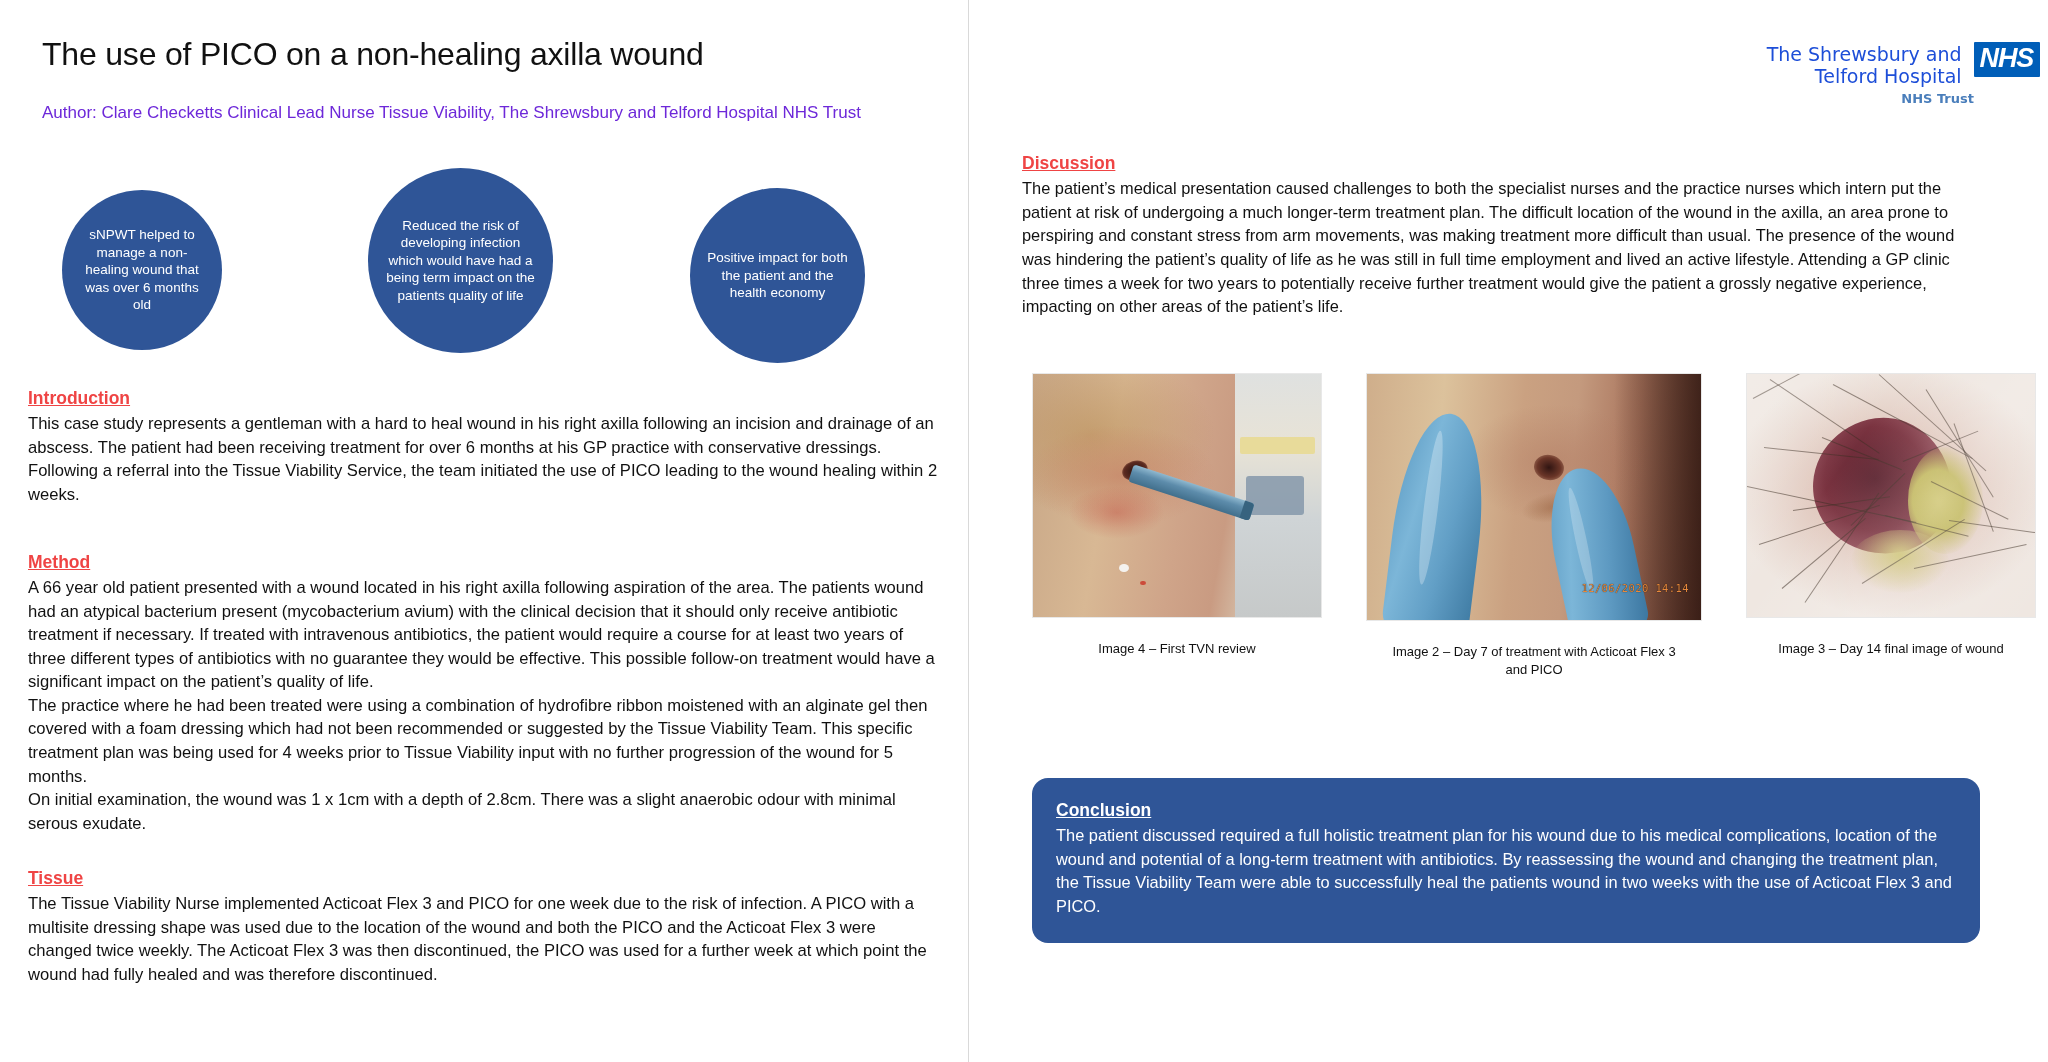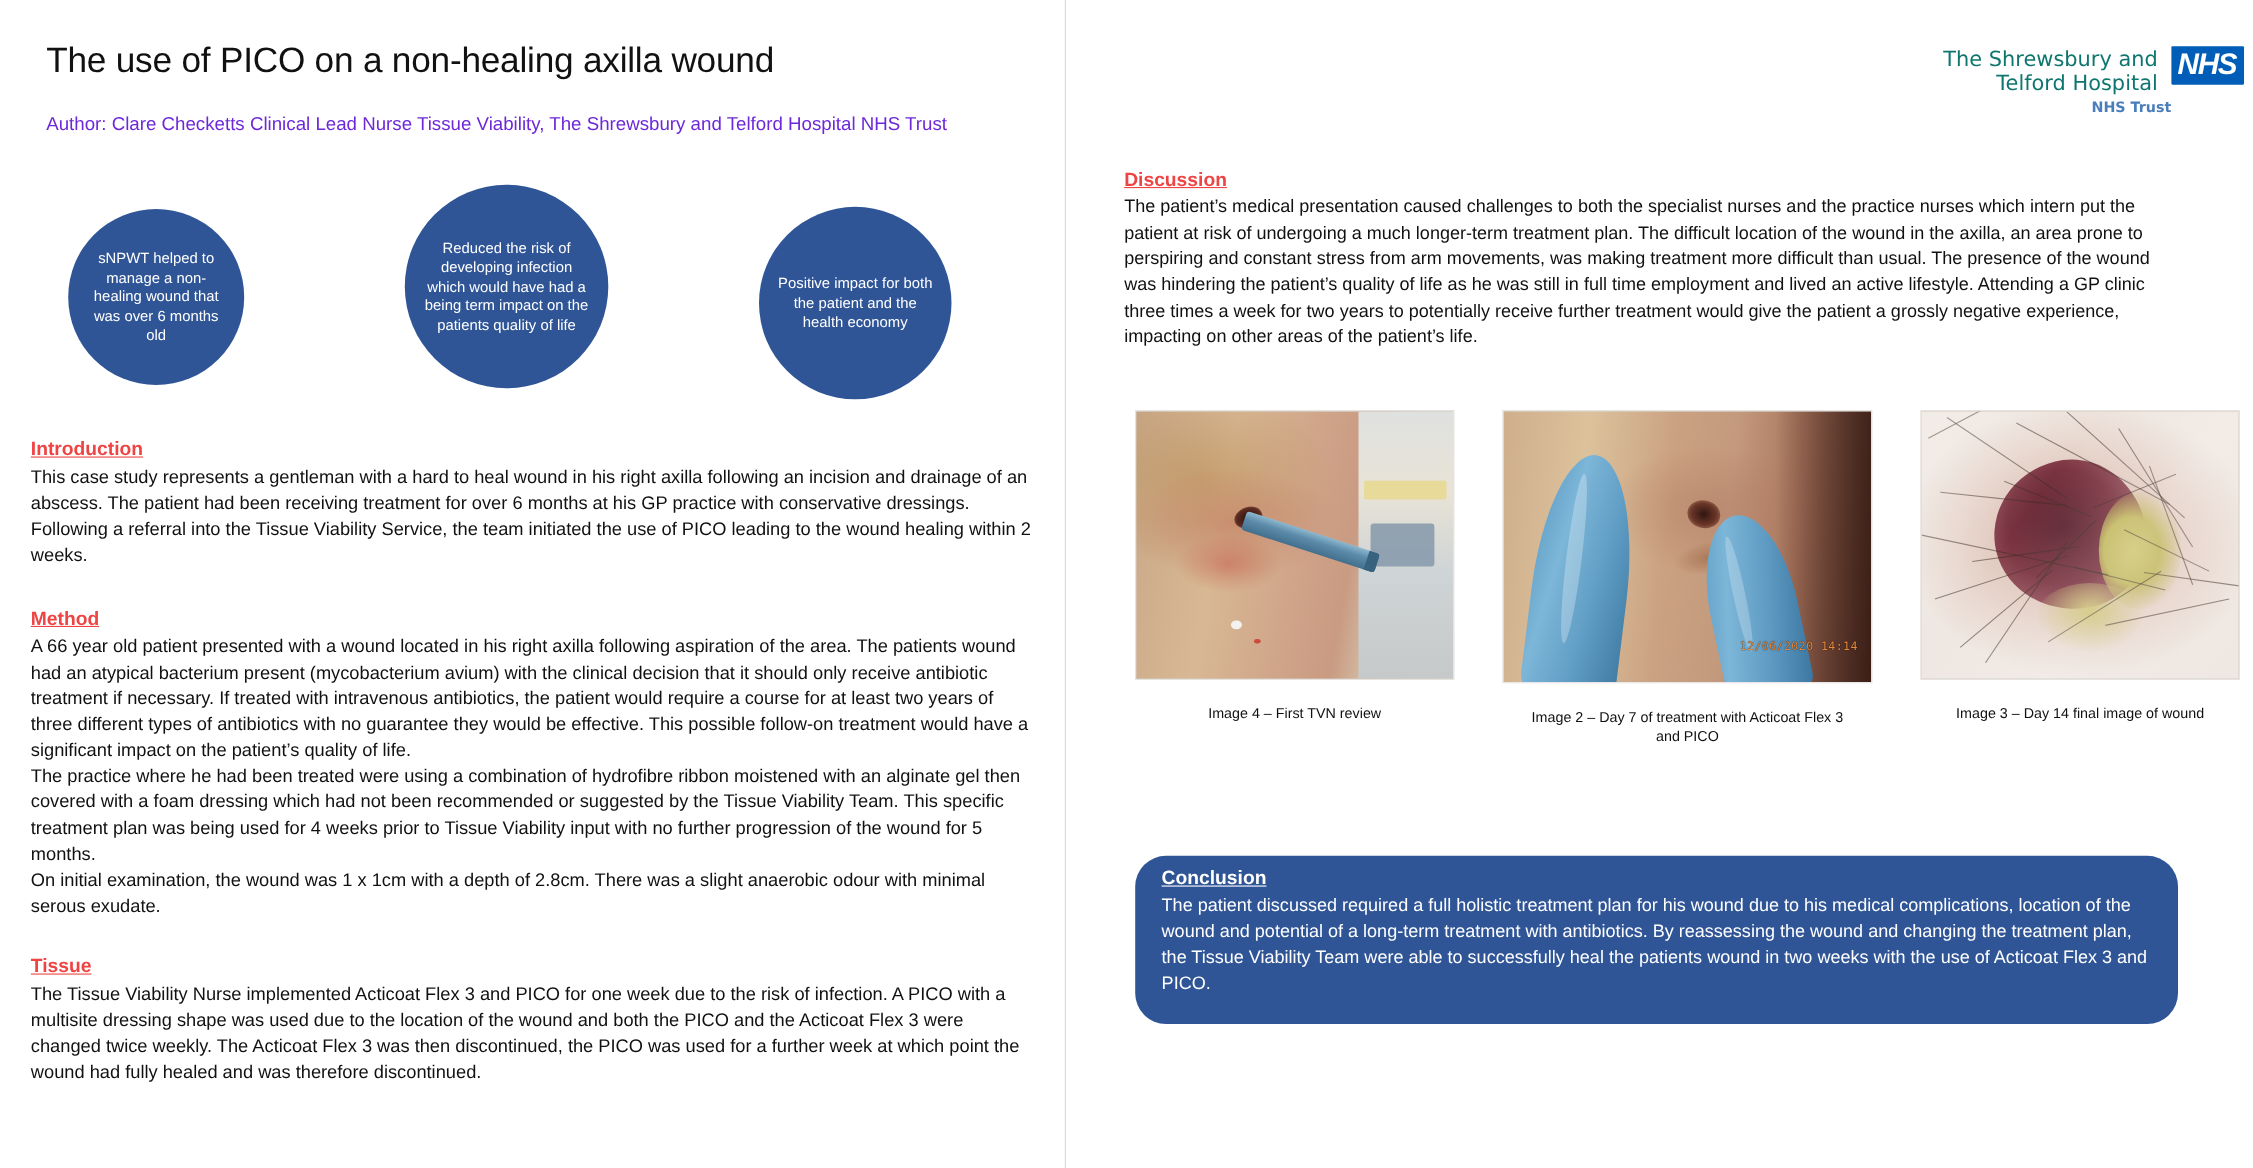--- a/index.html
+++ b/index.html
@@ -47,21 +47,21 @@
   }
   .nhs-logo-row {
     display: flex;
     align-items: flex-start;
     justify-content: flex-end;
     gap: 12px;
   }
   .nhs-trust-name {
     font-size: 19px;
     line-height: 1.18;
-    color: #0f766e;
+    color: #1d4ed8;
     text-align: right;
     padding-top: 1px;
     font-family: "DejaVu Sans", sans-serif;
   }
   .nhs-blue-box {
     background: #005eb8;
     color: #ffffff;
     font-family: "Liberation Sans", sans-serif;
     font-style: italic;
     font-weight: bold;
@@ -131,21 +131,21 @@
     color: #ef4444;
   }
   .section-body {
     font-size: 16.6px;
     line-height: 1.42;
     color: #111111;
     margin: 0;
   }
   .section-body + .section-body { margin-top: 0; }
 
-  #sec-introduction { top: 398px; }
+  #sec-introduction { top: 388px; }
   #sec-method       { top: 552px; }
   #sec-result       { top: 868px; }
 
   
   #sec-discussion {
     position: absolute;
     left: 1022px;
     top: 153px;
     width: 960px;
   }
@@ -323,22 +323,22 @@
 
   
   .conclusion-box {
     position: absolute;
     left: 1032px;
     top: 778px;
     width: 948px;
     box-sizing: border-box;
     background: #2f5597;
     color: #ffffff;
-    border-radius: 28px;
-    padding: 10px 24px 24px 24px;
+    border-radius: 16px;
+    padding: 22px 24px 24px 24px;
   }
   .conclusion-box .section-heading { color: #ffffff; }
   .conclusion-box .section-body { color: #ffffff; font-size: 16.4px; line-height: 1.44; }
 </style>
 </head>
 <body>
 
 <div class="poster-title">The use of PICO on a non-healing axilla wound</div>
 <div class="poster-author">Author: Clare Checketts Clinical Lead Nurse Tissue Viability, The Shrewsbury and Telford Hospital NHS Trust</div>
 

